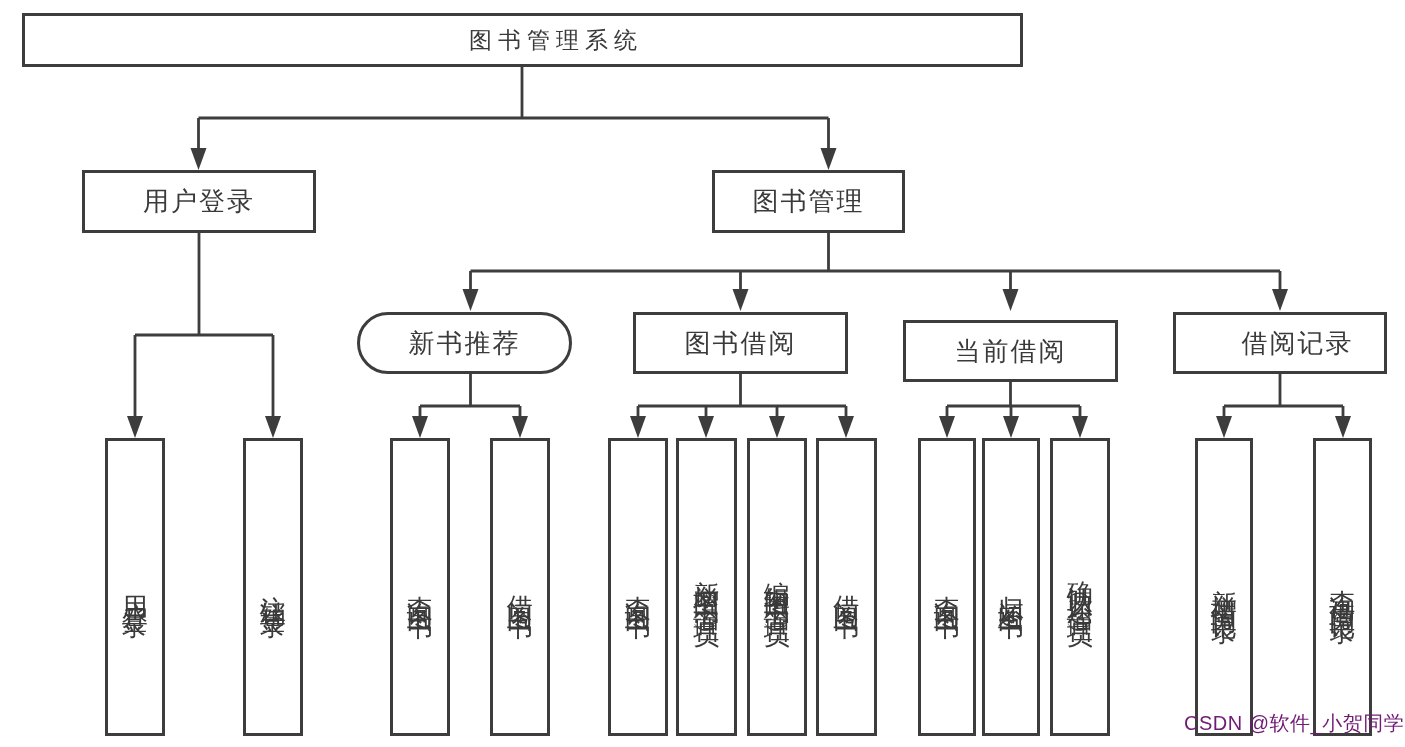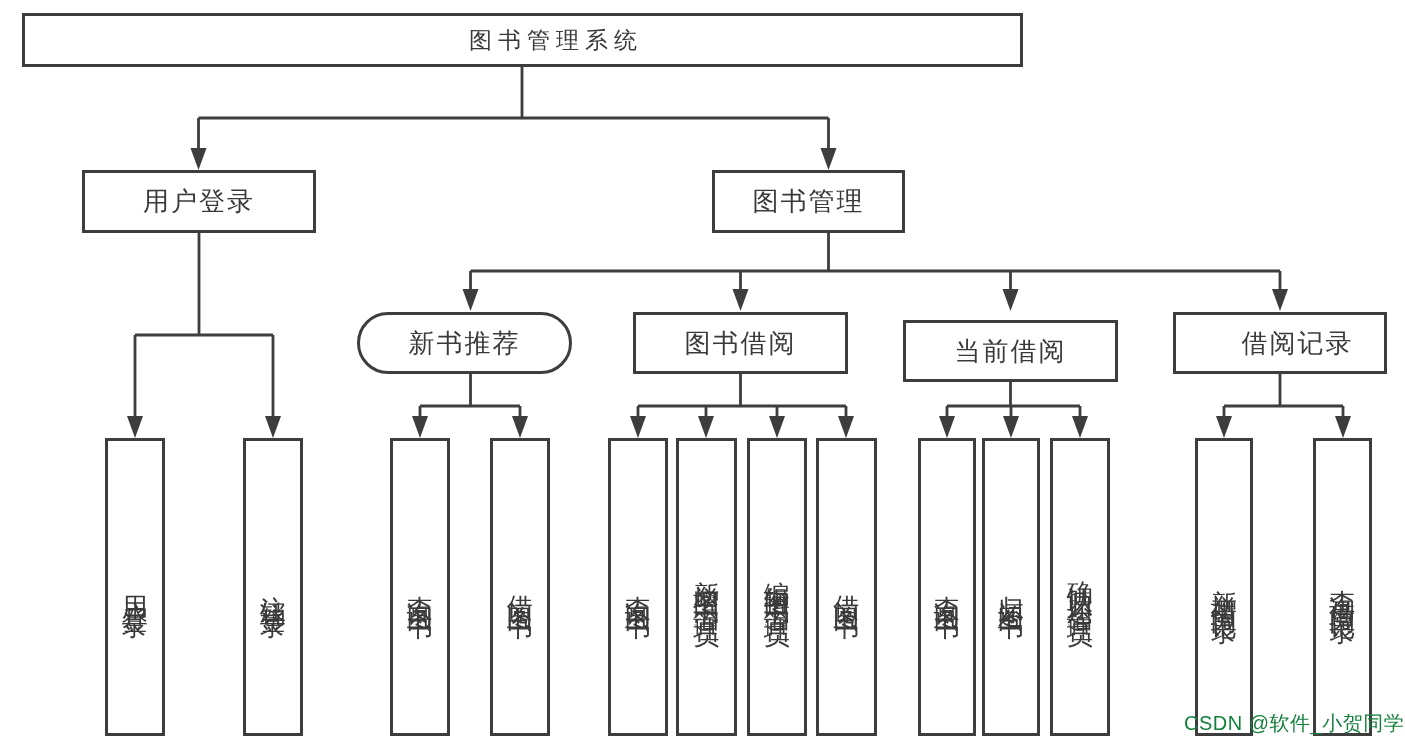--- a/index.html
+++ b/index.html
@@ -49,21 +49,21 @@
     font-size: 26px;
     letter-spacing: 6px;
     line-height: 1.1;
     white-space: nowrap;
   }
   .watermark {
     position: absolute;
     left: 1184px;
     top: 710px;
     font-size: 20px;
-    color: #15803d;
+    color: #701a75;
     letter-spacing: 0.5px;
     z-index: 2;
     white-space: nowrap;
   }
 </style>
 </head>
 <body>
 
 <div class="canvas">
 

